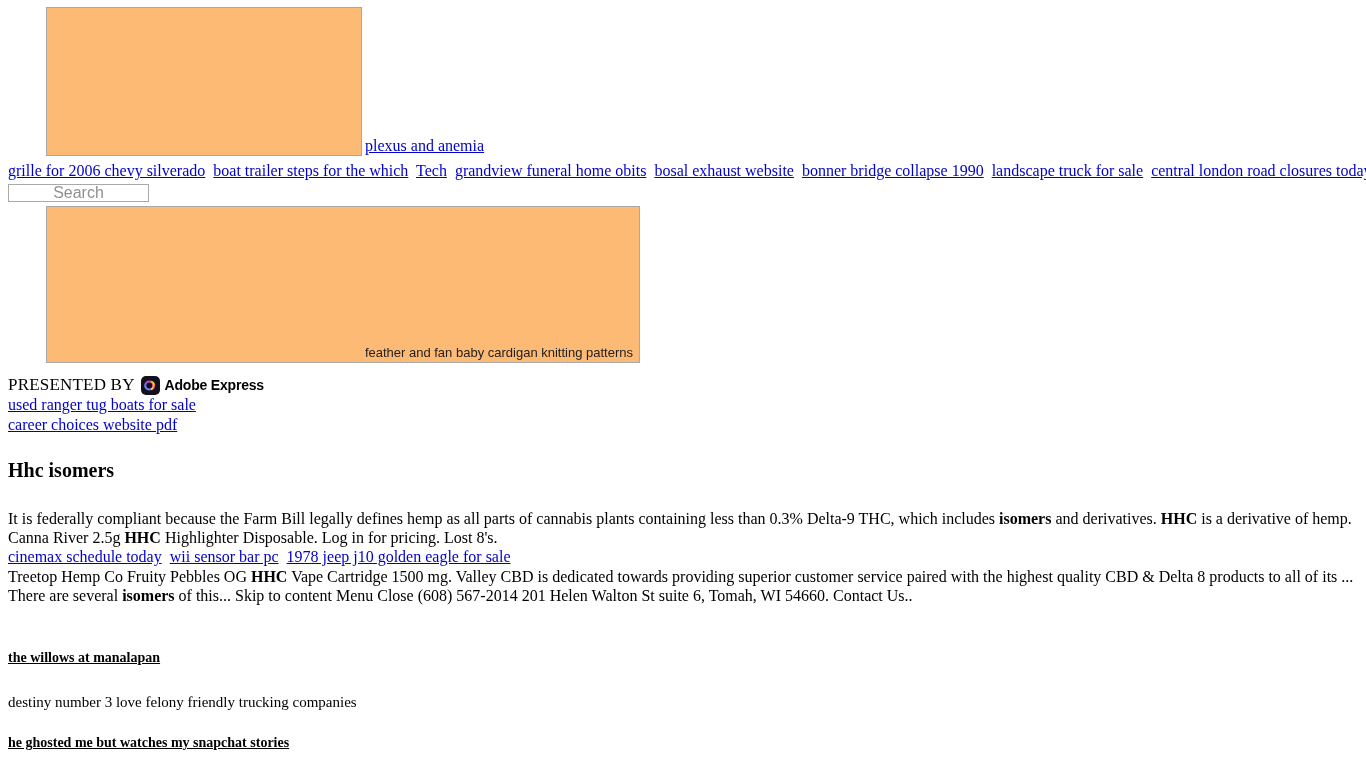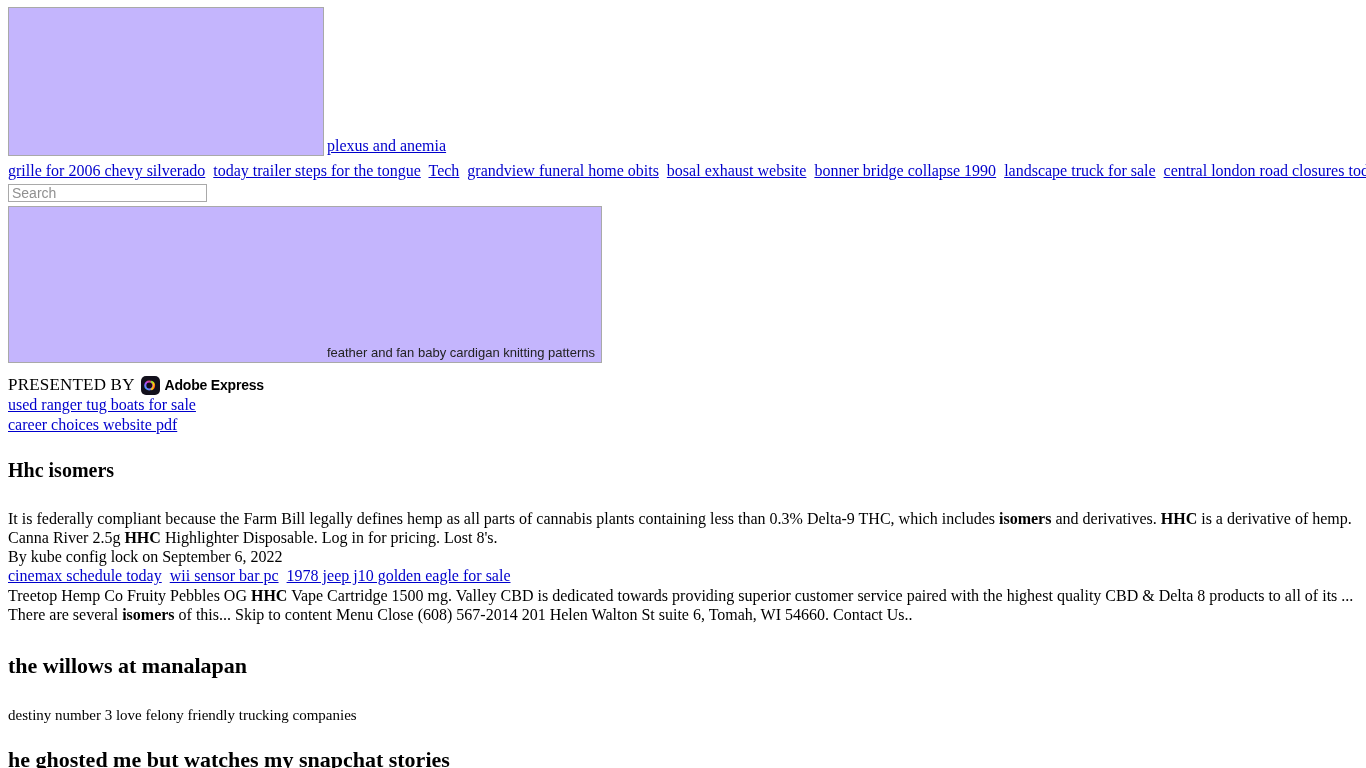--- a/index.html
+++ b/index.html
@@ -17,26 +17,27 @@
     overflow: hidden;
     position: relative;
   }
   .page {
     padding: 7px 8px 0 8px;
     box-sizing: border-box;
   }
 
   
   .img-box {
-    background: #c4b5fd;
+    background: #fdba74;
     border: 1px solid #a9a9a9;
     box-sizing: border-box;
     display: inline-block;
     vertical-align: bottom;
     position: relative;
+    margin-left: 38px;
   }
   .img-box .alt-text {
     position: absolute;
     right: 6px;
     bottom: 2px;
     font-family: "Liberation Sans", "DejaVu Sans", sans-serif;
     font-size: 13px;
     color: #222222;
     white-space: nowrap;
   }
@@ -69,29 +70,30 @@
     margin-top: 5px;
     line-height: 20px;
     white-space: nowrap;
   }
   .navbar .lnk { margin-right: 4px; }
   .navbar .lnk:last-child { margin-right: 0; }
 
   
   .search-wrap { margin-top: 3px; }
   input.search-input {
-    width: 199px;
+    width: 141px;
     height: 18px;
     box-sizing: border-box;
     font-family: "Liberation Sans", "DejaVu Sans", sans-serif;
-    font-size: 14px;
+    font-size: 16px;
     padding: 1px 3px;
     border: 1px solid #a9a9a9;
     background: #ffffff;
     color: #000000;
+    text-align: center;
   }
   input.search-input::placeholder { color: #909090; opacity: 1; }
 
   .second-box-wrap { margin-top: 4px; }
 
   
   .presented-row {
     margin-top: 12px;
     line-height: 20px;
     white-space: nowrap;
@@ -139,24 +141,25 @@
     font-size: 16px;
   }
   .body-text div { white-space: nowrap; }
   .body-text b { font-weight: bold; }
 
   .links-inline { line-height: 20px; white-space: nowrap; }
   .links-inline .lnk { margin-right: 4px; }
 
   h2.sub {
     font-family: "Liberation Serif", "DejaVu Serif", serif;
-    font-size: 22px;
+    font-size: 14px;
     font-weight: bold;
-    margin: 30px 0 0 0;
+    margin: 45px 0 0 0;
     line-height: 1.1;
+    text-decoration: underline;
   }
   .sub-note {
     margin-top: 28px;
     font-size: 15px;
     line-height: 18px;
   }
   h2.sub.tight { margin-top: 24px; }
 </style>
 </head>
 <body>
@@ -164,21 +167,21 @@
 <div class="page">
 
   <div class="hero-row">
     <span class="img-box hero-box">
       <span class="alt-text"></span>
     </span><span class="lnk">plexus and anemia</span>
   </div>
 
   <div class="navbar">
     <span class="lnk">grille for 2006 chevy silverado</span>
-    <span class="lnk">today trailer steps for the tongue</span>
+    <span class="lnk">boat trailer steps for the which</span>
     <span class="lnk">Tech</span>
     <span class="lnk">grandview funeral home obits</span>
     <span class="lnk">bosal exhaust website</span>
     <span class="lnk">bonner bridge collapse 1990</span>
     <span class="lnk">landscape truck for sale</span>
     <span class="lnk">central london road closures today</span>
   </div>
 
   <div class="search-wrap">
     <input class="search-input" type="text" placeholder="Search" style="">
@@ -218,21 +221,20 @@
 
   <h1 class="title">Hhc isomers</h1>
 
   <div class="body-text">
     <div>
       <span>It is federally compliant because the Farm Bill legally defines hemp as all parts of cannabis plants containing less than 0.3% Delta-9 THC, which includes </span><b>isomers</b><span> and derivatives. </span><b>HHC</b><span> is a derivative of hemp.</span>
     </div>
     <div>
       <span>Canna River 2.5g </span><b>HHC</b><span> Highlighter Disposable. Log in for pricing. Lost 8's.</span>
     </div>
-    <div>By kube config lock  on September 6, 2022</div>
     <div class="links-inline">
       <span class="lnk">cinemax schedule today</span>
       <span class="lnk">wii sensor bar pc</span>
       <span class="lnk">1978 jeep j10 golden eagle for sale</span>
     </div>
     <div>
       <span>Treetop Hemp Co Fruity Pebbles OG </span><b>HHC</b><span> Vape Cartridge 1500 mg. Valley CBD is dedicated towards providing superior customer service paired with the highest quality CBD &amp; Delta 8 products to all of its ...</span>
     </div>
     <div>
       <span>There are several </span><b>isomers</b><span> of this... Skip to content Menu Close (608) 567-2014 201 Helen Walton St suite 6, Tomah, WI 54660. Contact Us..</span>

